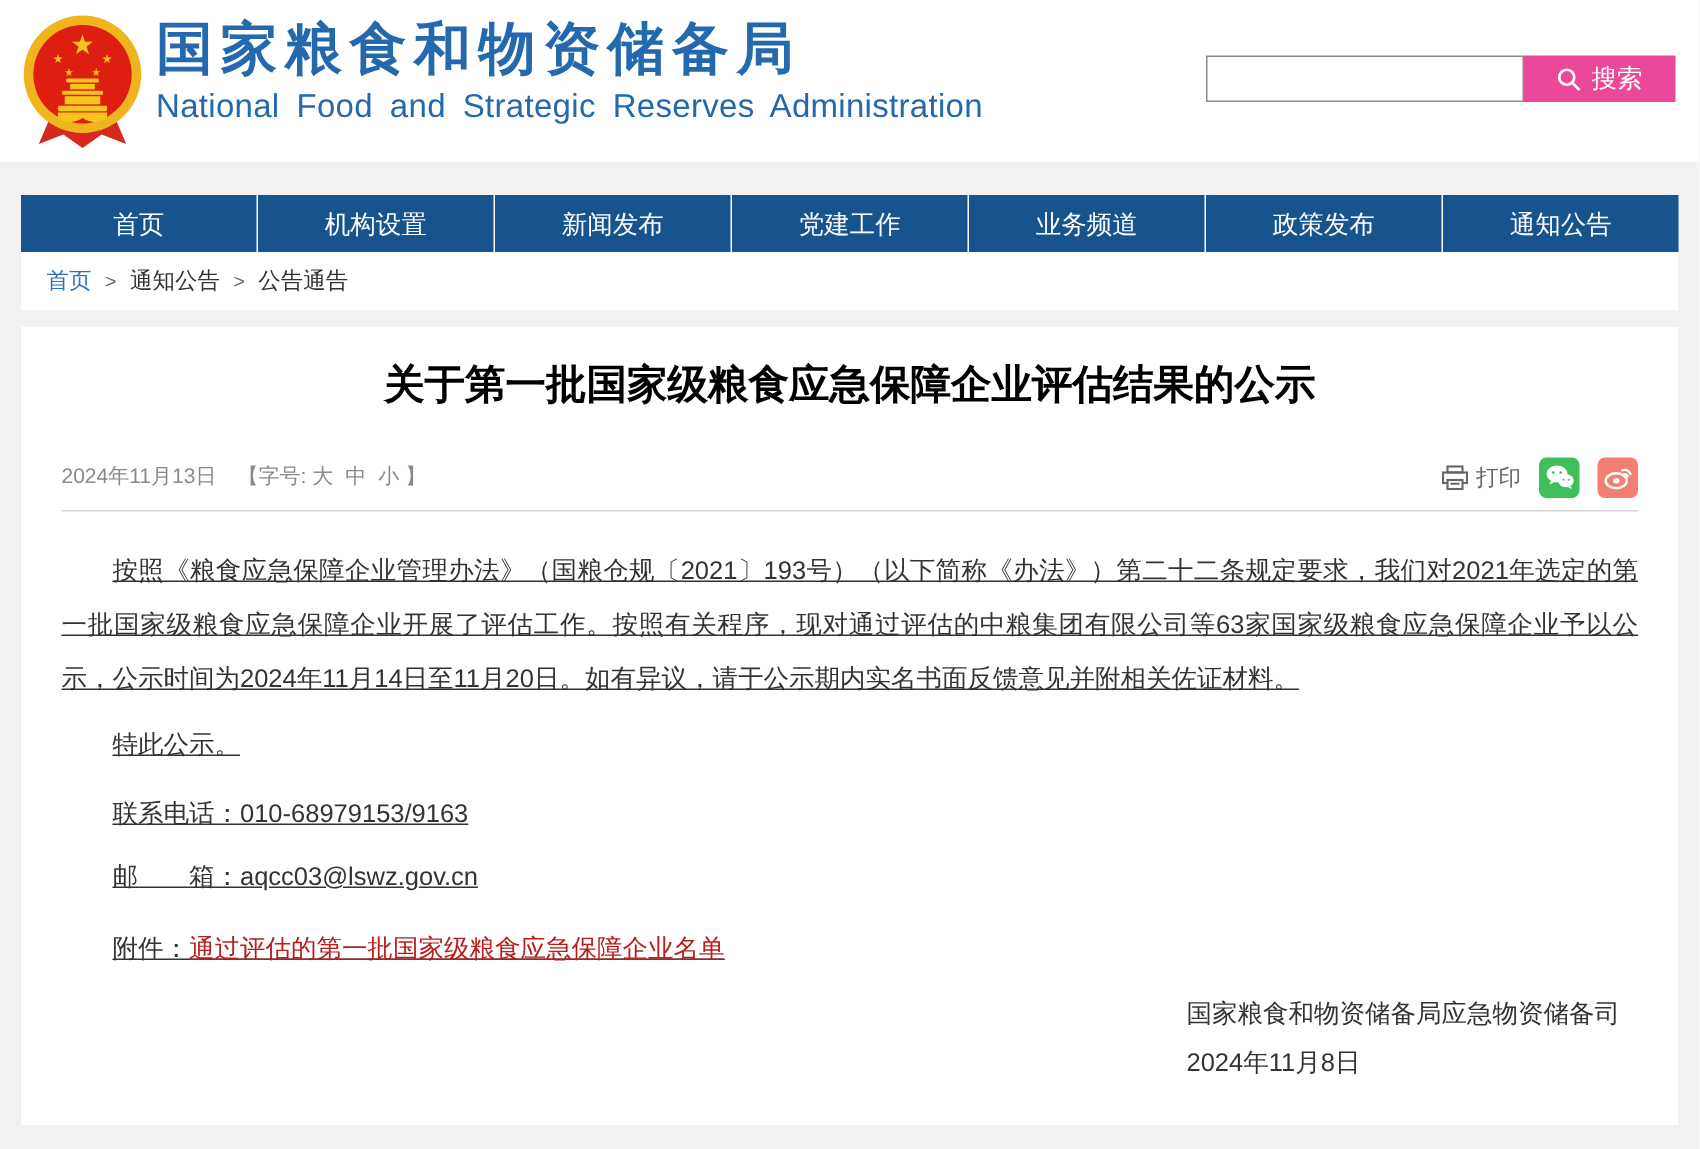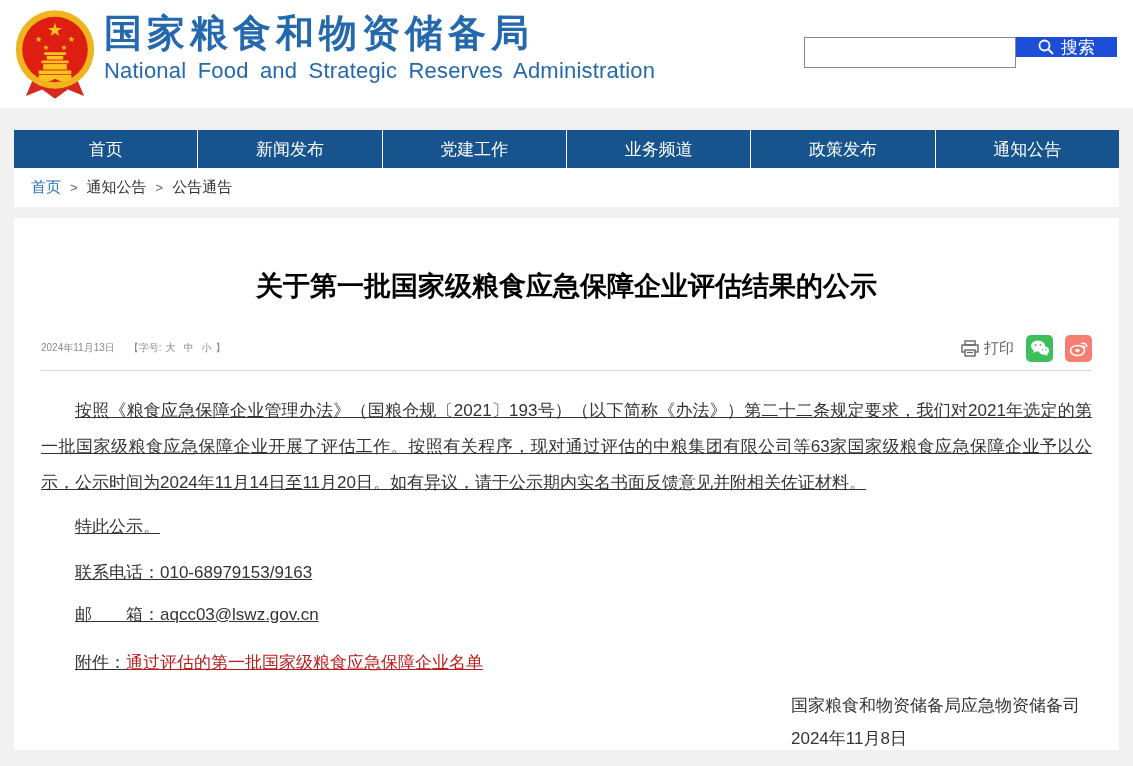--- a/index.html
+++ b/index.html
@@ -9,42 +9,42 @@
   
   .site-header { background:#fff; height:108px; position:relative; width:100%; }
   .header-inner { position:relative; height:100%; padding-left:14px; }
   .emblem { position:absolute; left:14px; top:8px; width:82px; height:94px; }
   .site-titles { position:absolute; left:104px; top:10px; }
   .site-title-zh { color:#2468ae; font-size:38px; font-weight:700; letter-spacing:5px; line-height:46px; }
   .site-title-en { color:#2468ae; font-size:22px; word-spacing:5px; letter-spacing:0.2px; margin-top:2px; }
   .search-area { position:absolute; right:16px; top:37px; display:flex; }
   .search-input { width:212px; height:31px; border:1px solid #8a8a8a; outline:none;
     font-size:15px; padding:0 8px; background:#fff; }
-  .search-btn { width:101px; height:20px; background:#1d4ed8; color:#fff; border:none;
+  .search-btn { width:101px; height:31px; background:#ec4899; color:#fff; border:none;
     font-size:17px; display:flex; align-items:center; justify-content:center; gap:7px; cursor:pointer; }
 
   
   .main-nav { margin:22px 14px 0 14px; background:#17538c; height:38px; display:flex; }
   .nav-item { flex:1; color:#fff; font-size:17px; display:flex; align-items:center;
     justify-content:center; text-decoration:none; border-right:1px solid #fff; cursor:pointer; }
   .nav-item:last-child { border-right:none; }
 
   
   .breadcrumb-bar { margin:0 14px; background:#fff; height:39px; display:flex;
     align-items:center; padding-left:17px; font-size:15px; color:#333; }
   .crumb-link { color:#2a74b8; text-decoration:none; cursor:pointer; }
   .crumb-sep { color:#666; margin:0 9px; font-size:13px; }
   .crumb-current { color:#333; }
 
   
   .content-card { margin:11px 14px 0 14px; background:#fff; height:532px; padding:0 27px; position:relative; }
-  .article-title { text-align:center; padding-top:50px; font-size:27px; font-weight:700; color:#000; }
+  .article-title { text-align:center; padding-top:20px; font-size:27px; font-weight:700; color:#000; }
 
   .meta-row { display:flex; justify-content:space-between; align-items:center; margin-top:30px; height:28px; }
-  .meta-left { color:#8a8a8a; font-size:10px; display:flex; align-items:center; }
+  .meta-left { color:#8a8a8a; font-size:14px; display:flex; align-items:center; }
   .meta-date { margin-right:14px; }
   .fs-opt { margin:0 4px; cursor:pointer; color:#8a8a8a; }
   .meta-right { display:flex; align-items:center; gap:12px; }
   .print-btn { display:flex; align-items:center; gap:5px; color:#666; font-size:15px; cursor:pointer; }
   .share-badge { width:27px; height:27px; border-radius:5px; display:flex; align-items:center;
     justify-content:center; cursor:pointer; }
   .wechat-badge { background:#3fbf5c; }
   .weibo-badge { background:#f47e72; }
 
   .meta-divider { border-bottom:1px solid #d5d5d5; margin-top:8px; }
@@ -97,20 +97,21 @@
           </svg>
         </span>
         <span>搜索</span>
       </button>
     </div>
   </div>
 </div>
 
 <div class="main-nav">
   <a class="nav-item">首页</a>
+  <a class="nav-item">机构设置</a>
   <a class="nav-item">新闻发布</a>
   <a class="nav-item">党建工作</a>
   <a class="nav-item">业务频道</a>
   <a class="nav-item">政策发布</a>
   <a class="nav-item">通知公告</a>
 </div>
 
 <div class="breadcrumb-bar">
   <a class="crumb-link">首页</a>
   <span class="crumb-sep">&gt;</span>

